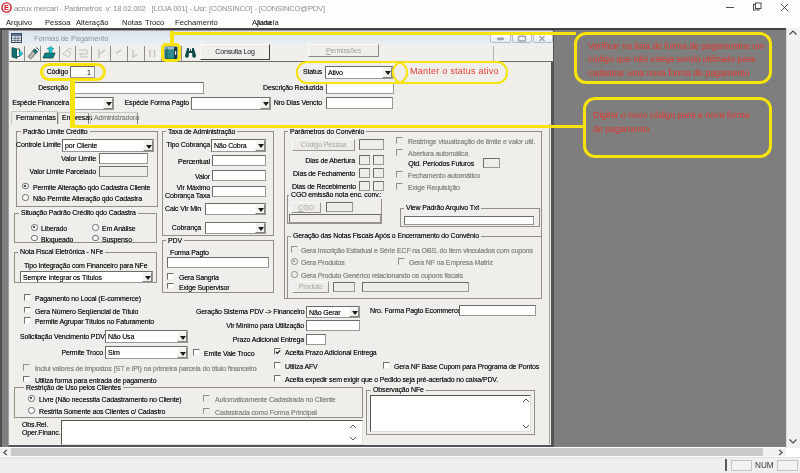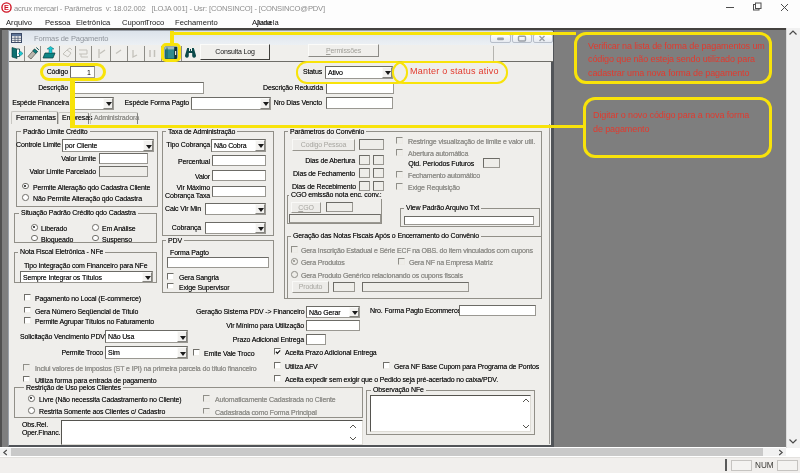--- a/index.html
+++ b/index.html
@@ -41,22 +41,22 @@
 <rect x="33.5" y="4.5" width="5.5" height="5.5" fill="none" stroke="#4d4d4d" stroke-width="1"></rect>
 <rect x="35.5" y="3" width="5.5" height="5.5" fill="#fdfdfd" stroke="#4d4d4d" stroke-width="1"></rect>
 <line x1="61" y1="4" x2="68" y2="11" stroke="#4d4d4d" stroke-width="1"></line>
     <line x1="68" y1="4" x2="61" y2="11" stroke="#4d4d4d" stroke-width="1"></line>
 </svg>
 
 <div class="ab" id="menubar" style="left:0;top:15px;width:800px;height:13px;background:#fdfdfd;"></div>
 <div class="ab" style="top:17.5px;left:0;width:800px;height:10px;font-size:7.6px;color:#161616;letter-spacing:0.05px;">
 <span class="ab" style="left:6px;">Arquivo</span>
 <span class="ab" style="left:45px;">Pessoa</span>
-<span class="ab" style="left:76px;">Eletrônica</span>
-<span class="ab" style="left:122px;">Cupom</span>
+<span class="ab" style="left:76px;">Alteração</span>
+<span class="ab" style="left:122px;">Notas</span>
 <span class="ab" style="left:145px;">Troco</span>
 <span class="ab" style="left:175px;">Fechamento</span>
 <span class="ab" style="left:212px;margin-left:44px;">Janela</span>
 <span class="ab" style="left:252px;">Ajuda</span>
 </div>
 
 <div class="ab" id="mdi" style="left:0;top:28px;width:800px;height:419px;background:#7e7e7e;border-top:2px solid #44423f;border-left:2px solid #505050;"></div>
 
 <div class="ab" style="left:786px;top:28px;width:14px;height:420px;background:#f1f1f1;border-left:1px solid #dcdcdc;"></div>
 <svg class="ab" style="left:788px;top:29px;" width="10" height="8" viewBox="0 0 10 8">

